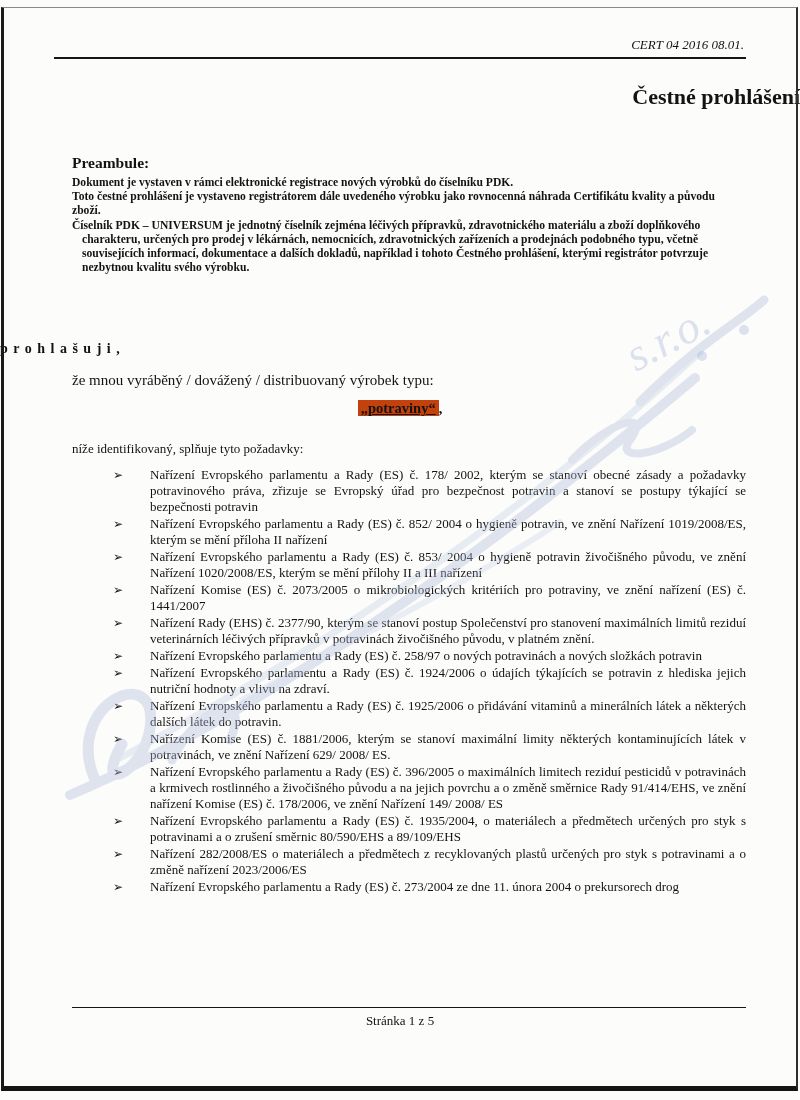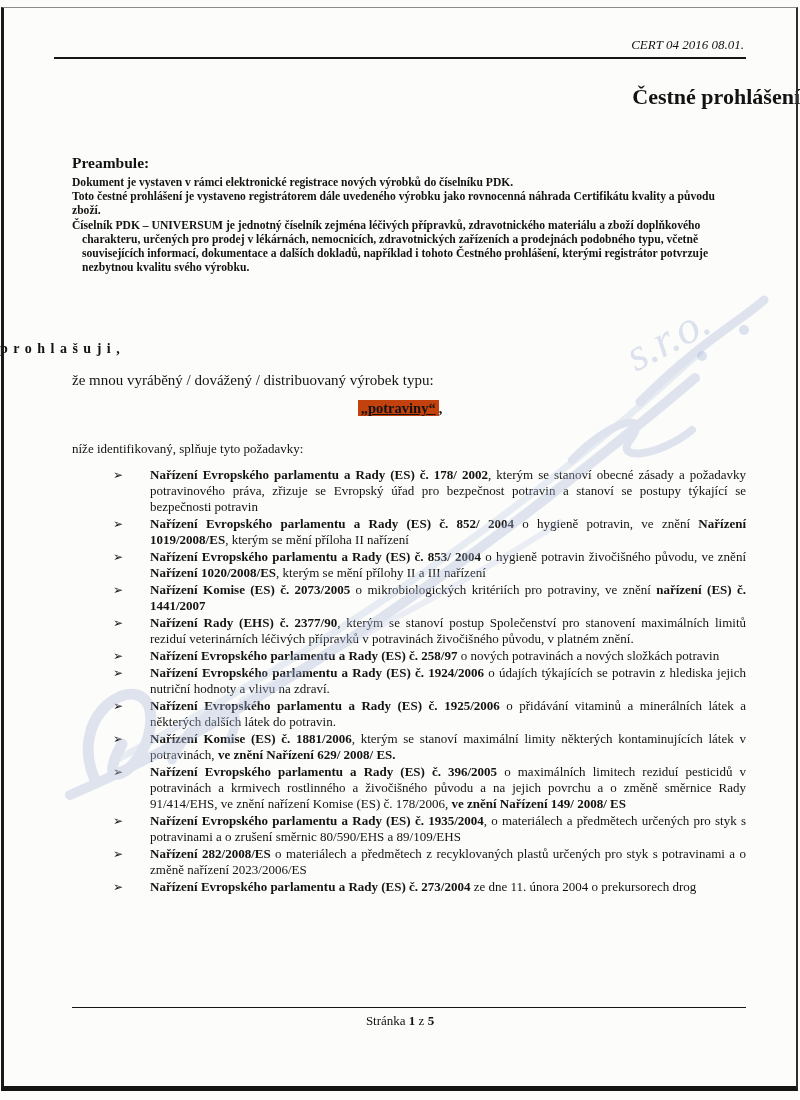--- a/index.html
+++ b/index.html
@@ -5,21 +5,21 @@
   html, body { margin: 0; padding: 0; }
   body {
     width: 800px; height: 1100px;
     background: #fcfcfa;
     font-family: "Liberation Serif", "DejaVu Serif", serif;
     color: #131313;
     position: relative;
     overflow: hidden;
   }
   .page { position: absolute; inset: 0; }
-  .b { font-weight: bold; margin-top: 15px; }
+  .b { font-weight: normal; margin-top: 15px; }
 
   .scan-frame {
     position: absolute; left: 1px; top: 7px; right: 2px; bottom: 9px;
     border-left: 3px solid #1a1a1a;
     border-bottom: 5px solid #151515;
     border-right: 2px solid #2e2e2e;
     border-top: 1px solid #8a8a8a;
     pointer-events: none;
   }
 

